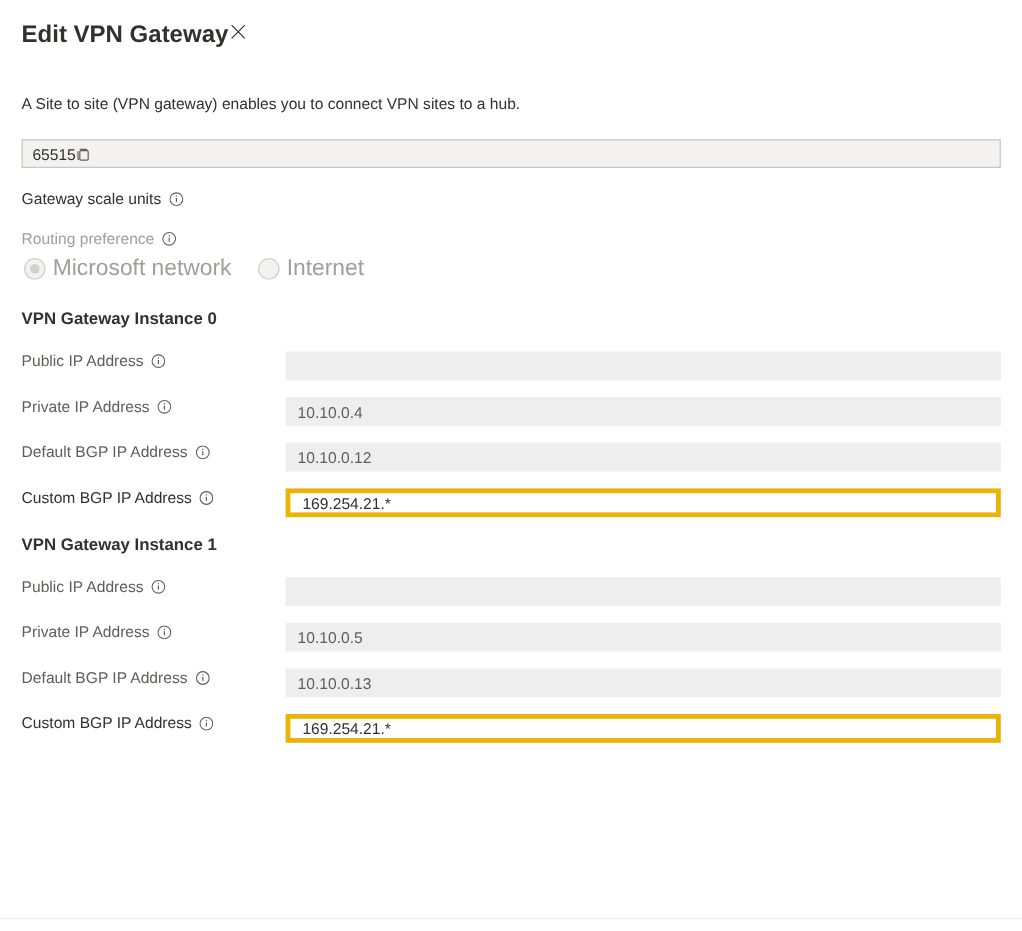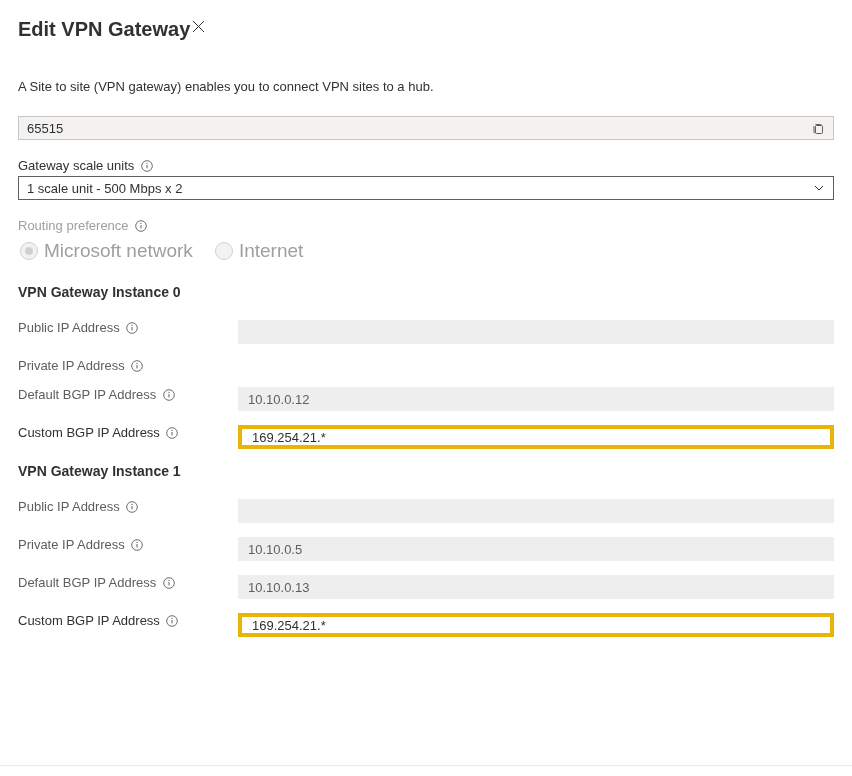--- a/index.html
+++ b/index.html
@@ -56,21 +56,20 @@
       display: inline-flex;
       align-items: center;
       justify-content: center;
       width: 13px;
       height: 13px;
       cursor: pointer;
     }
     .readonly-input {
       display: flex;
       align-items: center;
-      justify-content: space-between;
       width: 100%;
       height: 24px;
       padding: 0 8px;
       background: #f3f2f1;
       border: 1px solid #c8c6c4;
       font-size: 13px;
       color: #323130;
     }
     .copy-icon {
       cursor: pointer;
@@ -214,28 +213,20 @@
   <div class="field-label">
     <span>Gateway scale units</span>
     <span class="info-icon">
       <svg width="12" height="12" viewBox="0 0 12 12">
           <circle cx="6" cy="6" r="5.3" fill="none" stroke="#605e5c" stroke-width="0.9"></circle>
           <circle cx="6" cy="3.4" r="0.6" fill="#605e5c"></circle>
           <rect x="5.5" y="5" width="1" height="3.4" fill="#605e5c"></rect>
         </svg>
     </span>
   </div>
-  <div class="select-input">
-    <span>1 scale unit - 500 Mbps x 2</span>
-    <span class="chevron-icon">
-      <svg width="12" height="12" viewBox="0 0 12 12">
-          <path d="M2 4 L6 8 L10 4" fill="none" stroke="#323130" stroke-width="1"></path>
-        </svg>
-    </span>
-  </div>
 </div>
 
 <div class="field-group">
   <div class="field-label muted">
     <span>Routing preference</span>
     <span class="info-icon">
       <svg width="12" height="12" viewBox="0 0 12 12">
           <circle cx="6" cy="6" r="5.3" fill="none" stroke="#605e5c" stroke-width="0.9"></circle>
           <circle cx="6" cy="3.4" r="0.6" fill="#605e5c"></circle>
           <rect x="5.5" y="5" width="1" height="3.4" fill="#605e5c"></rect>
@@ -274,20 +265,21 @@
   <div class="instance-label">
     <span>Private IP Address</span>
     <span class="info-icon">
         <svg width="12" height="12" viewBox="0 0 12 12">
           <circle cx="6" cy="6" r="5.3" fill="none" stroke="#605e5c" stroke-width="0.9"></circle>
           <circle cx="6" cy="3.4" r="0.6" fill="#605e5c"></circle>
           <rect x="5.5" y="5" width="1" height="3.4" fill="#605e5c"></rect>
         </svg>
       </span>
   </div>
+  <div class="instance-value readonly">10.10.0.4</div>
 </div>
 
 <div class="instance-row">
   <div class="instance-label">
     <span>Default BGP IP Address</span>
     <span class="info-icon">
         <svg width="12" height="12" viewBox="0 0 12 12">
           <circle cx="6" cy="6" r="5.3" fill="none" stroke="#605e5c" stroke-width="0.9"></circle>
           <circle cx="6" cy="3.4" r="0.6" fill="#605e5c"></circle>
           <rect x="5.5" y="5" width="1" height="3.4" fill="#605e5c"></rect>

